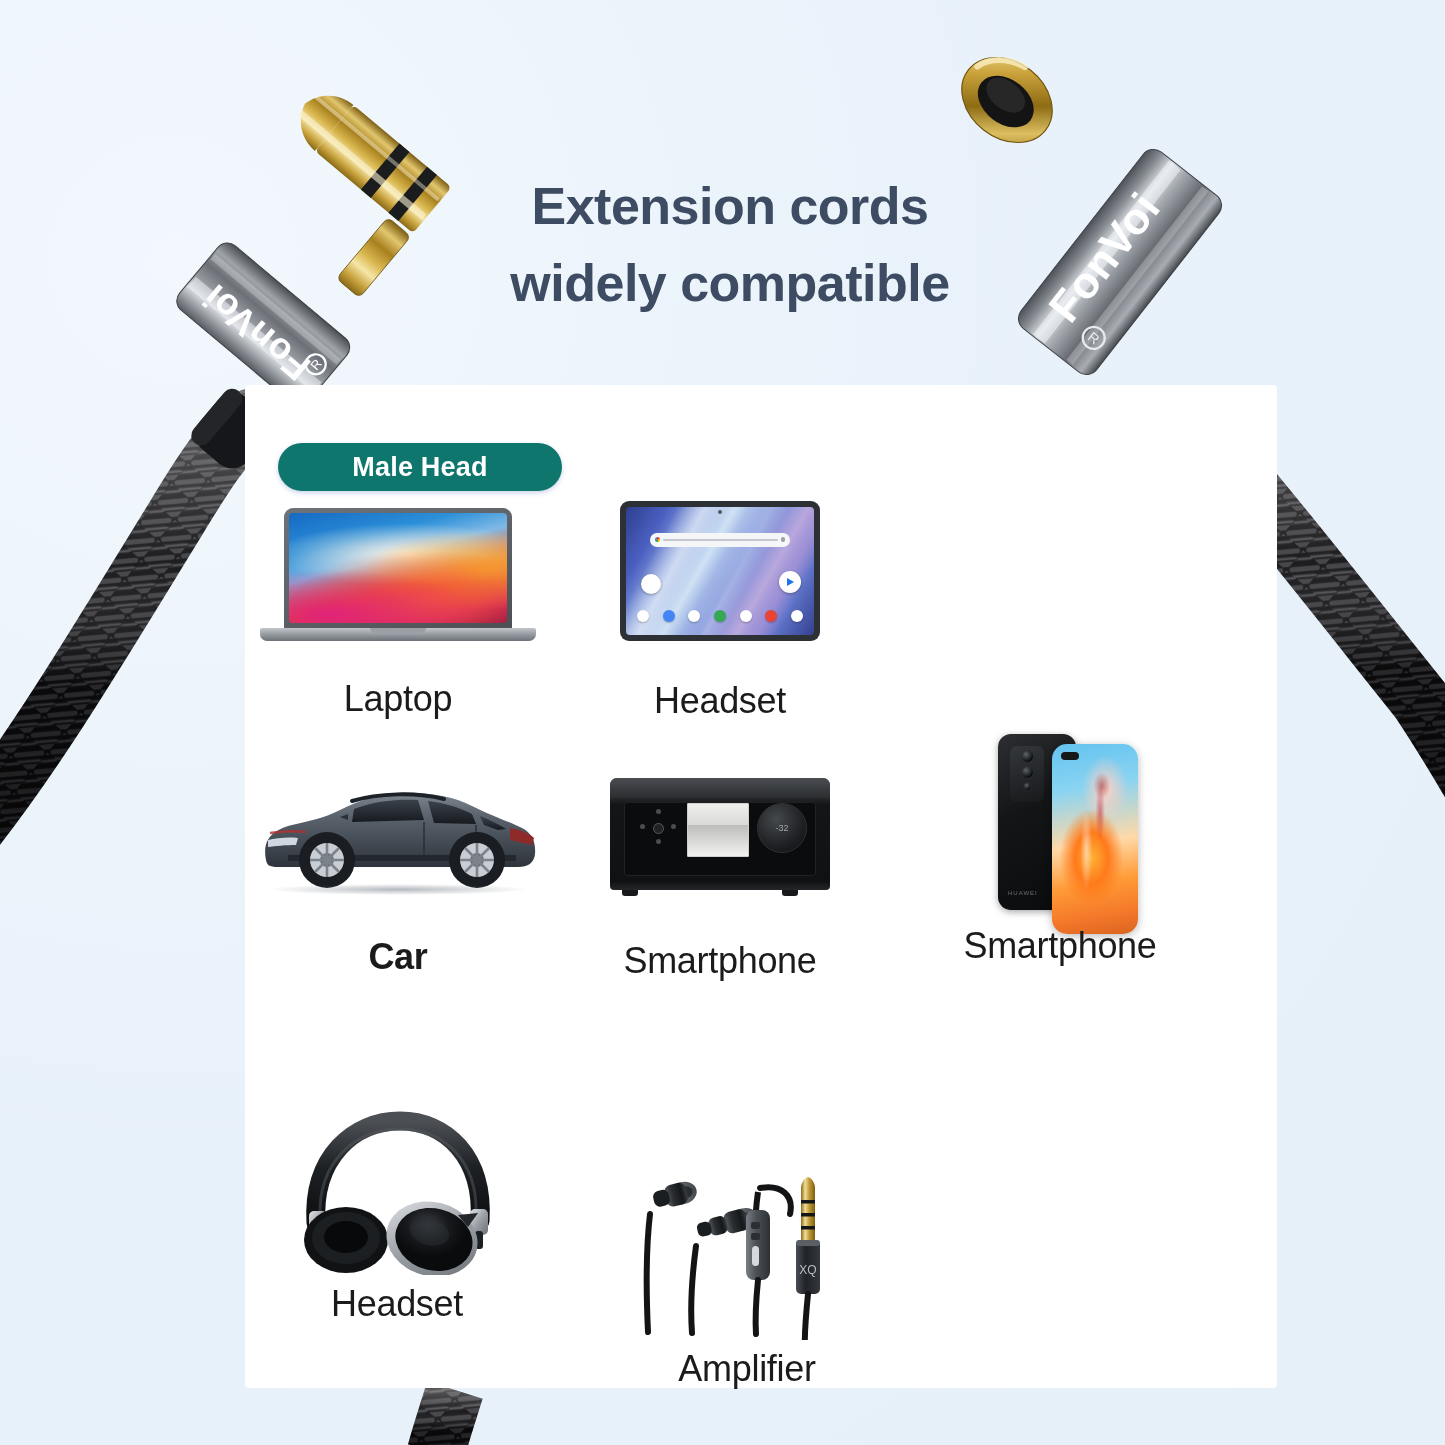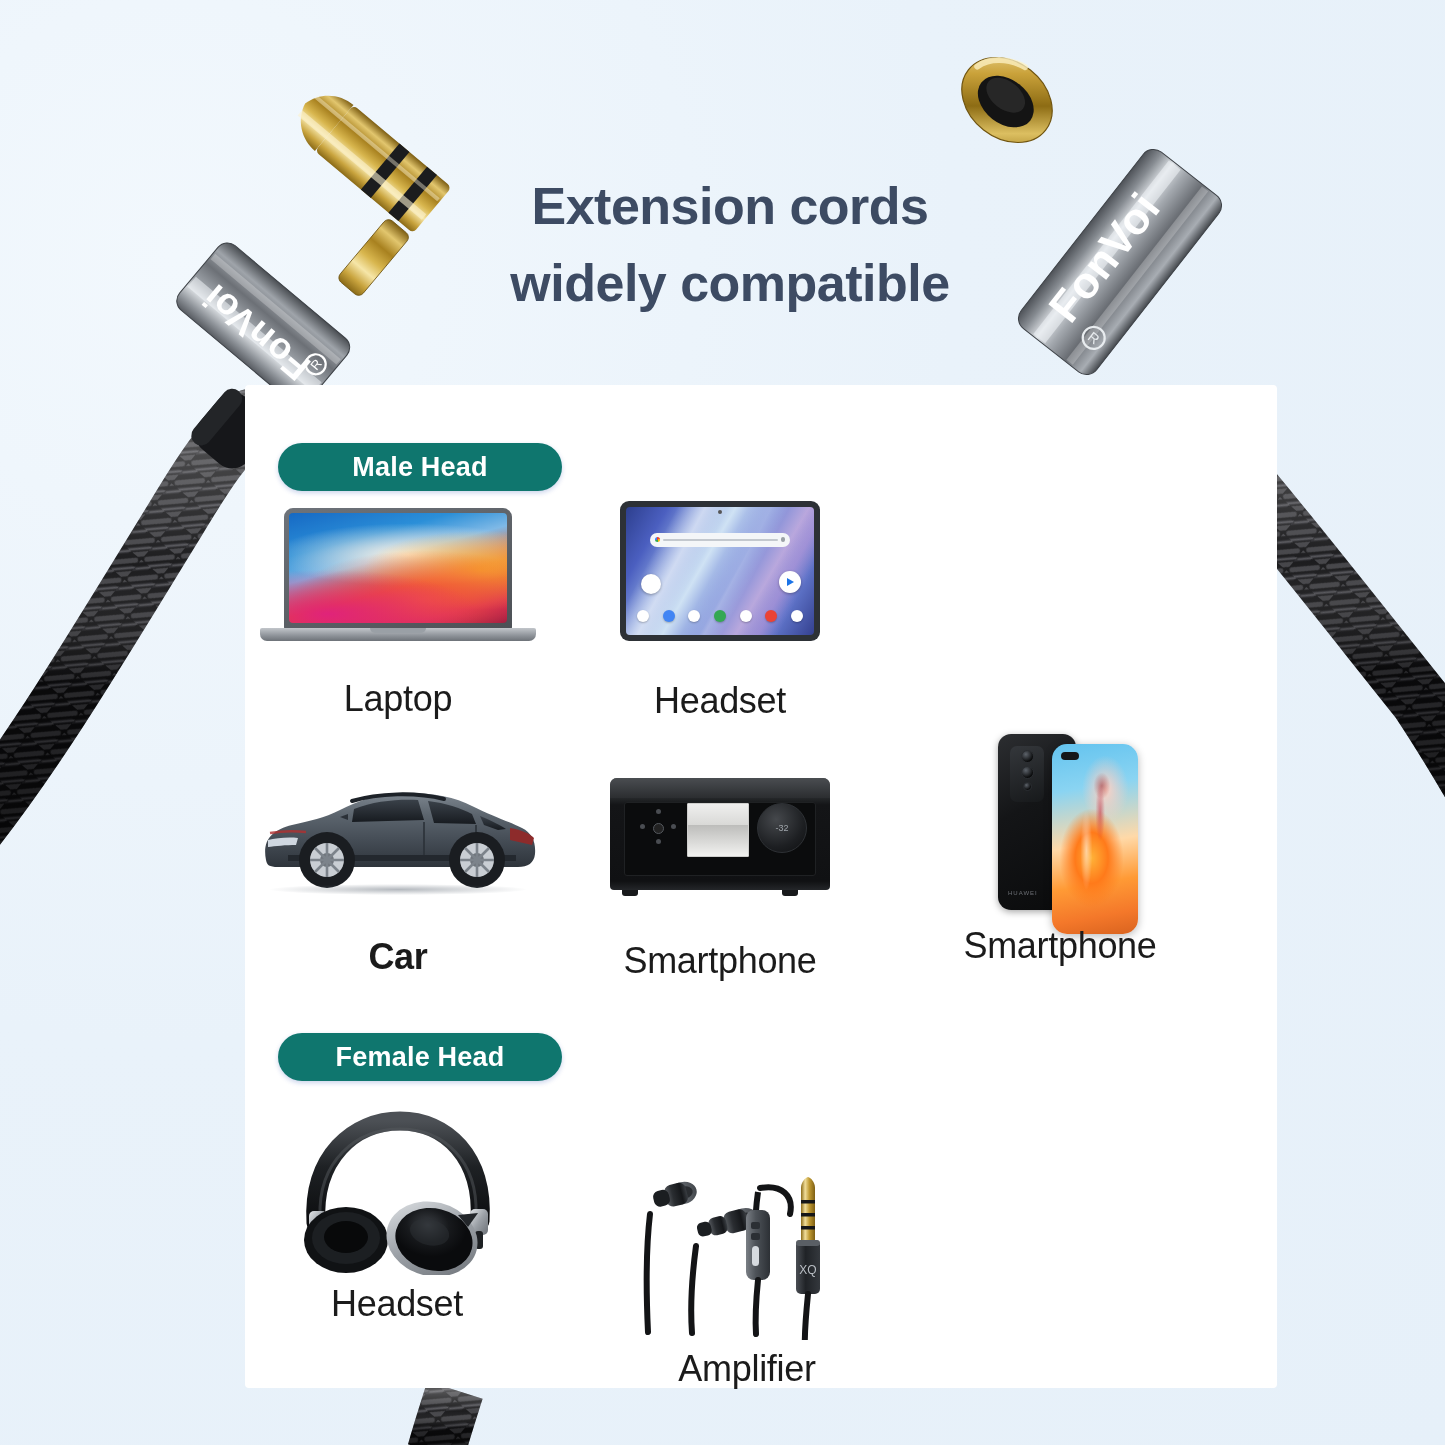--- a/index.html
+++ b/index.html
@@ -564,21 +564,20 @@
         <div class="ph-brand">HUAWEI</div>
       </div>
       <div class="ph-front">
         <div class="ph-swirl"></div>
         <div class="ph-punch"></div>
       </div>
     </div>
     <div class="lbl">Smartphone</div>
   </div>
 
-  <div class="pill" id="pill-female">Female Head</div>
 
   <div class="dev" id="dev-headset">
     <div class="art">
       <svg viewBox="0 0 250 170" width="250" height="170">
         <defs>
           <linearGradient id="hsBand" x1="0" y1="0" x2="0" y2="1">
             <stop offset="0%" stop-color="#4c5055"></stop>
             <stop offset="45%" stop-color="#1e2124"></stop>
             <stop offset="100%" stop-color="#0c0d0f"></stop>
           </linearGradient>

